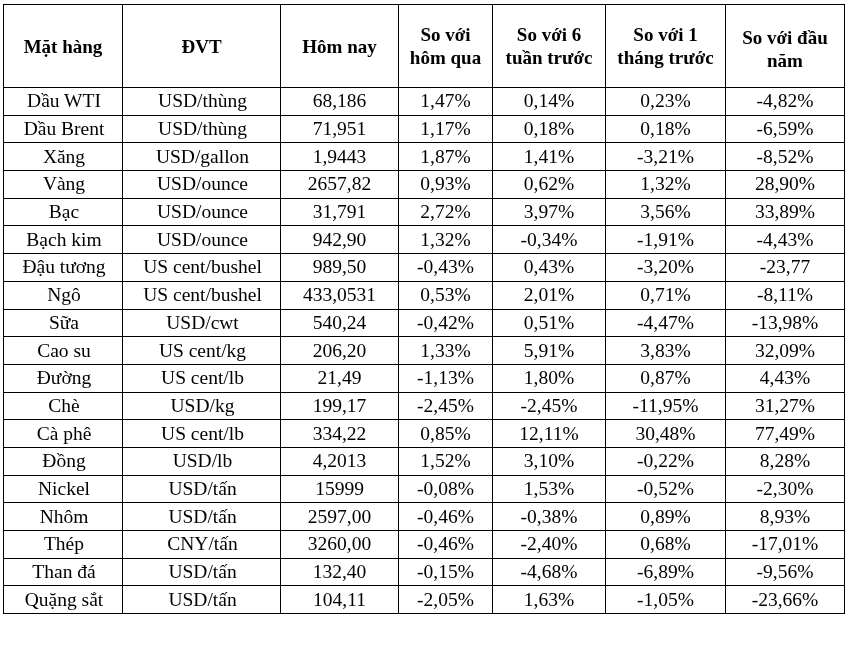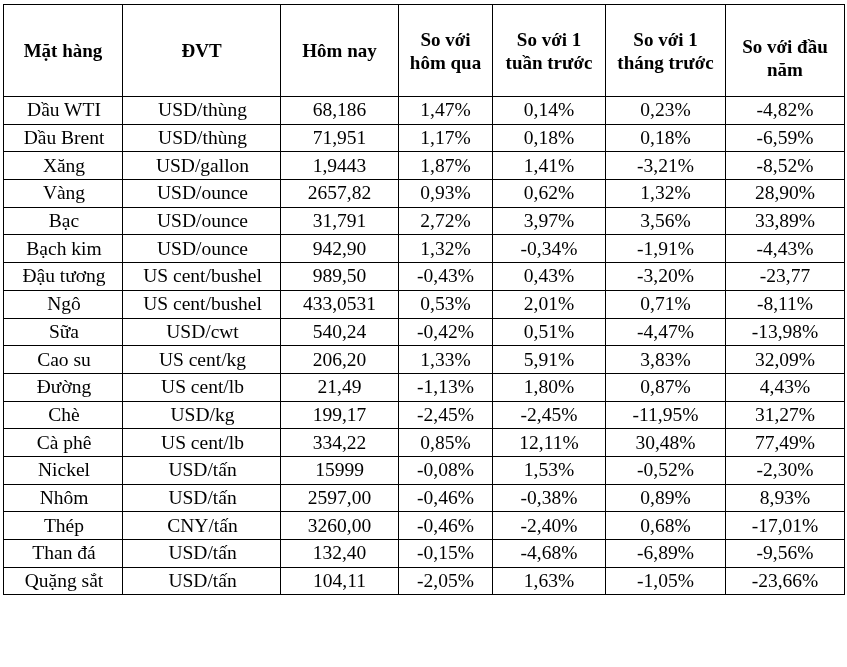--- a/index.html
+++ b/index.html
@@ -32,21 +32,21 @@
     overflow: hidden;
   }
   table.commodity th {
     height: 77px;
     font-weight: bold;
     font-size: 19px;
     line-height: 23px;
     text-align: center;
     white-space: normal;
   }
-  table.commodity th.lastcol { padding-top: 14px; }
+  table.commodity th.lastcol { padding-top: 5px; }
   table.commodity td {
     height: 26.7px;
     font-size: 19.5px;
     line-height: 22px;
     text-align: center;
   }
   table.commodity td.name,
   table.commodity td.unit {
     text-align: center;
     padding-left: 6px;
@@ -71,21 +71,21 @@
       <col class="c5">
       <col class="c6">
       <col class="c7">
   </colgroup>
   <thead>
     <tr>
       <th>Mặt hàng</th>
       <th>ĐVT</th>
       <th>Hôm nay</th>
       <th>So với hôm qua</th>
-      <th>So với 1 tuần trước</th>
+      <th>So với 6 tuần trước</th>
       <th>So với 1 tháng trước</th>
       <th class="lastcol">So với đầu năm</th>
     </tr>
   </thead>
   <tbody id="tbody">
       <tr>
         <td class="name">Dầu WTI</td>
         <td class="unit">USD/thùng</td>
         <td>68,186</td>
         <td>1,47%</td>
@@ -195,20 +195,29 @@
       <tr>
         <td class="name">Cà phê</td>
         <td class="unit">US cent/lb</td>
         <td>334,22</td>
         <td>0,85%</td>
         <td>12,11%</td>
         <td>30,48%</td>
         <td>77,49%</td>
       </tr>
       <tr>
+        <td class="name">Đồng</td>
+        <td class="unit">USD/lb</td>
+        <td>4,2013</td>
+        <td>1,52%</td>
+        <td>3,10%</td>
+        <td>-0,22%</td>
+        <td>8,28%</td>
+      </tr>
+      <tr>
         <td class="name">Nickel</td>
         <td class="unit">USD/tấn</td>
         <td>15999</td>
         <td>-0,08%</td>
         <td>1,53%</td>
         <td>-0,52%</td>
         <td>-2,30%</td>
       </tr>
       <tr>
         <td class="name">Nhôm</td>

